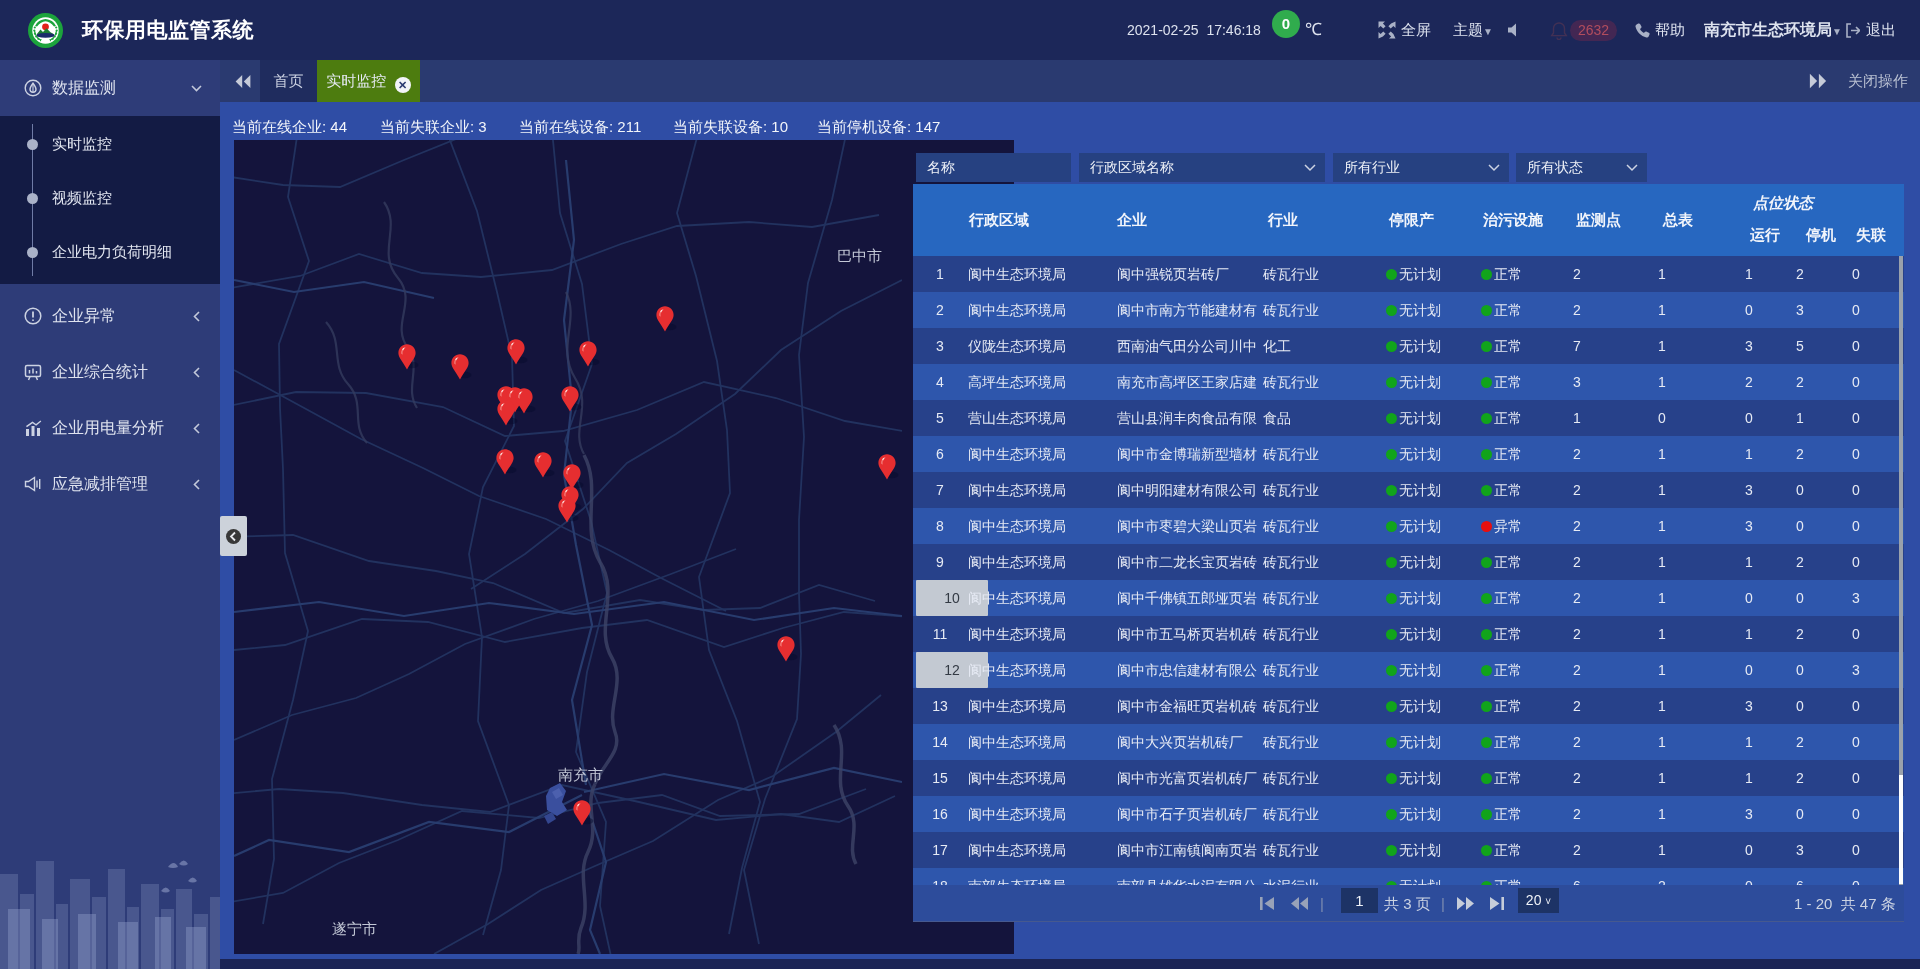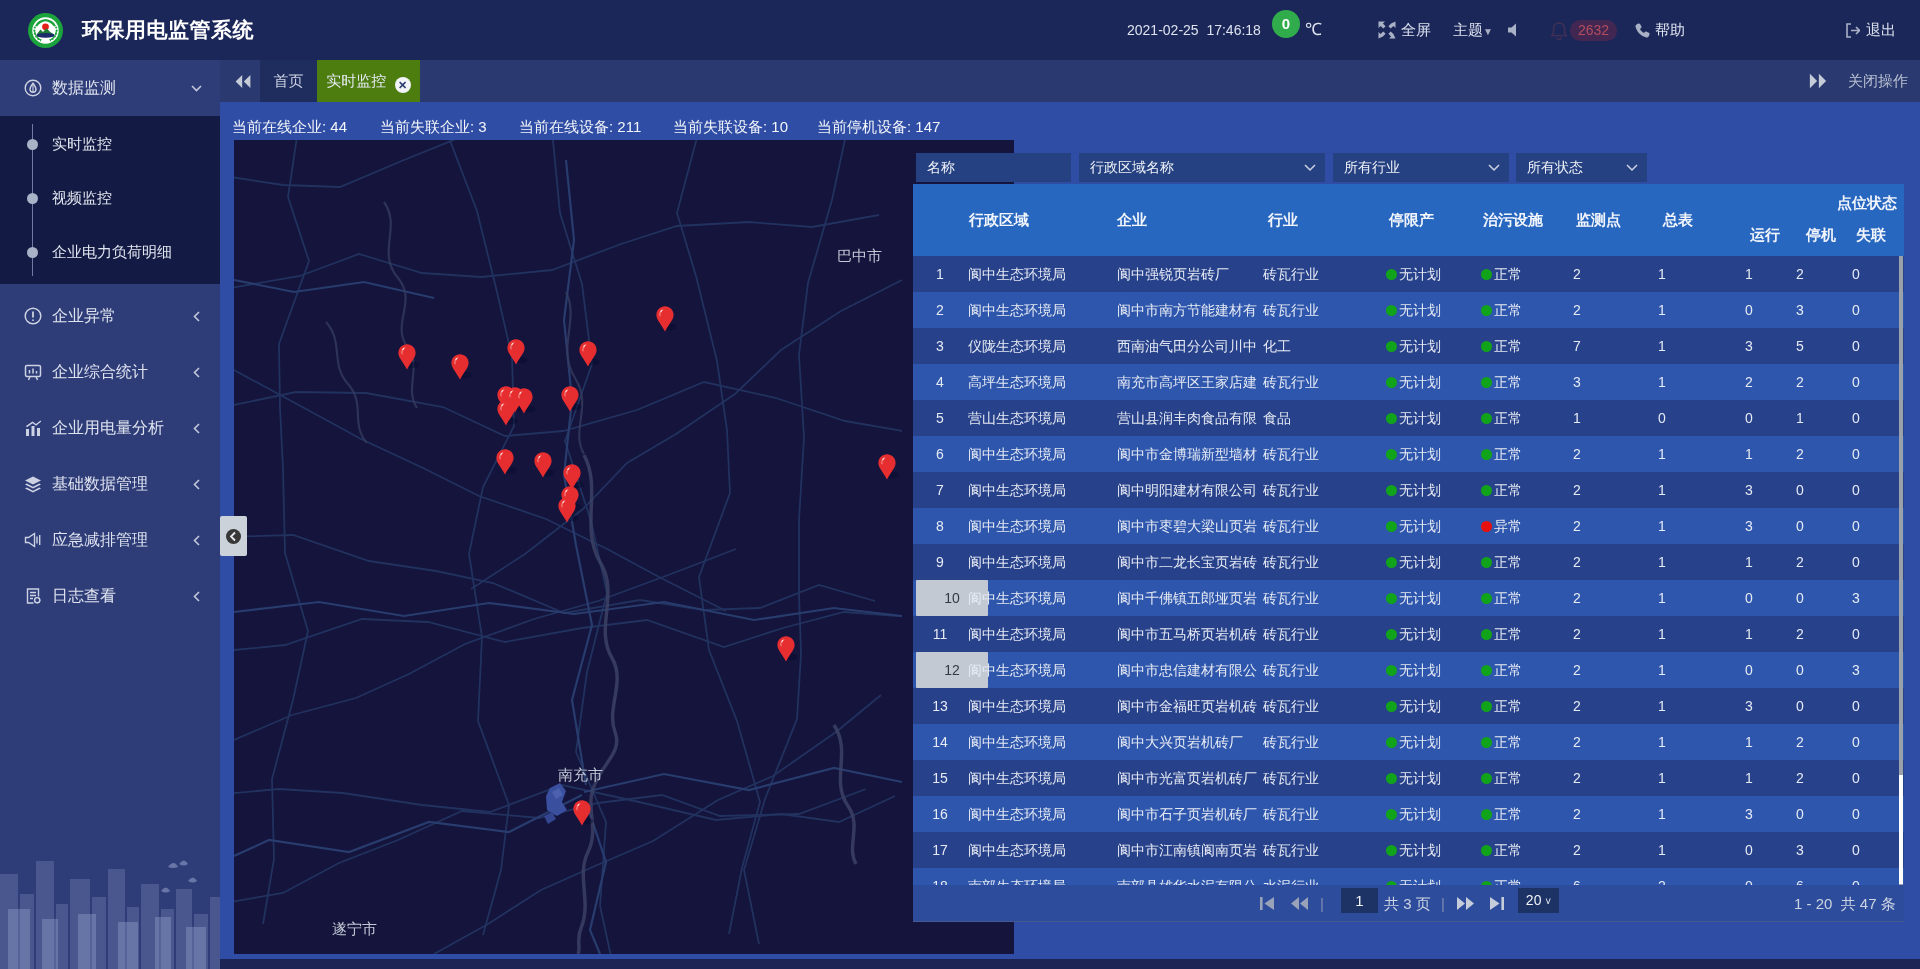--- a/index.html
+++ b/index.html
@@ -118,20 +118,21 @@
   </svg>
   <svg class="abs" style="left:1550px;top:21px" width="18" height="19" viewBox="0 0 18 19" fill="none" stroke="#473254" stroke-width="1.4" opacity="0.9">
     <path d="M9 2 a5.5 5.5 0 0 1 5.5 5.5 V12 l1.8 2.6 H1.7 L3.5 12 V7.5 A5.5 5.5 0 0 1 9 2 Z"></path>
     <path d="M7 16.5 a2 2 0 0 0 4 0"></path>
   </svg>
   <div class="abs" style="left:1570px;top:20px;width:47px;height:21px;border-radius:11px;background:rgba(160,40,70,0.30);color:#b24d5e;font-size:14px;text-align:center;line-height:21px;">2632</div>
   <svg class="abs" style="left:1635px;top:23px" width="15" height="15" viewBox="0 0 15 15" fill="#a9b1c6">
     <path d="M3.2 0.6 C4 0.2 4.8 0.4 5.2 1.2 L6.3 3.3 C6.7 4 6.5 4.8 5.9 5.3 L5 6 C5.6 7.5 7.5 9.4 9 10 L9.7 9.1 C10.2 8.5 11 8.3 11.7 8.7 L13.8 9.8 C14.6 10.2 14.8 11 14.4 11.8 L13.6 13.4 C13.2 14.2 12.3 14.7 11.4 14.5 C5.9 13.3 1.7 9.1 0.5 3.6 C0.3 2.7 0.8 1.8 1.6 1.4 Z"></path>
   </svg>
   <div class="hitem" style="left:1655px">帮助</div>
+  <div class="hitem" style="left:1704px;font-weight:bold;font-size:16px">南充市生态环境局<span style="font-size:10px;color:#a9b1c6">▼</span></div>
   <svg class="abs" style="left:1845px;top:23px" width="15" height="15" viewBox="0 0 15 15" fill="none" stroke="#a9b1c6" stroke-width="1.6">
     <path d="M6 1 L2 1 L2 14 L6 14"></path>
     <path d="M6 7.5 L14 7.5 M11 4 L14.5 7.5 L11 11"></path>
   </svg>
   <div class="hitem" style="left:1866px">退出</div>
 </div>
 <div id="sidebar">
   <div class="mitem" style="height:56px">
     <svg class="micon" viewBox="0 0 18 18" fill="none" stroke="#ccd2e2" stroke-width="1.4">
       <circle cx="9" cy="9" r="7.8"></circle>
@@ -187,47 +188,24 @@
       <rect x="13" y="9" width="3" height="8"></rect>
       <path d="M2 7 L8.5 2.5 L12 5 L16.5 1.5 L17.3 2.6 L12.1 6.7 L8.6 4.2 L2.9 8.2 Z"></path>
     </svg>
     <span class="mtext">企业用电量分析</span>
       <svg class="chevs" style="position:absolute;right:20px;top:23px" width="7" height="11" viewBox="0 0 7 11" fill="none" stroke="#c2c8da" stroke-width="1.6">
         <path d="M6 1 L1.5 5.5 L6 10"></path>
       </svg>
   </div>
   <div class="mitem">
     <svg class="micon" viewBox="0 0 18 18" fill="#ccd2e2">
-      <path d="M9 1.5 L17 5.5 L9 9.5 L1 5.5 Z"></path>
-      <path d="M2.8 8.6 L1 9.5 L9 13.5 L17 9.5 L15.2 8.6 L9 11.7 Z"></path>
-      <path d="M2.8 12.6 L1 13.5 L9 17.5 L17 13.5 L15.2 12.6 L9 15.7 Z"></path>
-    </svg>
-    <span class="mtext">基础数据管理</span>
-      <svg class="chevs" style="position:absolute;right:20px;top:23px" width="7" height="11" viewBox="0 0 7 11" fill="none" stroke="#c2c8da" stroke-width="1.6">
-        <path d="M6 1 L1.5 5.5 L6 10"></path>
-      </svg>
-  </div>
-  <div class="mitem">
-    <svg class="micon" viewBox="0 0 18 18" fill="#ccd2e2">
       <path d="M1.5 6.5 L4.5 6.5 L10.5 2.5 L10.5 15.5 L4.5 11.5 L1.5 11.5 Z" fill="none" stroke="#ccd2e2" stroke-width="1.4"></path>
       <path d="M13 5.5 L13 12.5 M15.7 4 L15.7 14" stroke="#ccd2e2" stroke-width="1.4"></path>
     </svg>
     <span class="mtext">应急减排管理</span>
-      <svg class="chevs" style="position:absolute;right:20px;top:23px" width="7" height="11" viewBox="0 0 7 11" fill="none" stroke="#c2c8da" stroke-width="1.6">
-        <path d="M6 1 L1.5 5.5 L6 10"></path>
-      </svg>
-  </div>
-  <div class="mitem">
-    <svg class="micon" viewBox="0 0 18 18" fill="none" stroke="#ccd2e2" stroke-width="1.4">
-      <path d="M14.5 9.5 L14.5 2 L3.5 2 L3.5 16 L9.5 16"></path>
-      <path d="M6 5.5 L12 5.5 M6 8.5 L12 8.5 M6 11.5 L9 11.5"></path>
-      <circle cx="13.2" cy="13.2" r="2.6"></circle>
-      <path d="M13.2 9.9 L13.2 11 M13.2 15.4 L13.2 16.5 M9.9 13.2 L11 13.2 M15.4 13.2 L16.5 13.2 M10.9 10.9 L11.7 11.7 M14.7 14.7 L15.5 15.5 M15.5 10.9 L14.7 11.7 M11.7 14.7 L10.9 15.5" stroke-width="1.1"></path>
-    </svg>
-    <span class="mtext">日志查看</span>
       <svg class="chevs" style="position:absolute;right:20px;top:23px" width="7" height="11" viewBox="0 0 7 11" fill="none" stroke="#c2c8da" stroke-width="1.6">
         <path d="M6 1 L1.5 5.5 L6 10"></path>
       </svg>
   </div>
   <svg id="skyline" viewBox="0 0 220 150" preserveAspectRatio="none">
     <g fill="#8f9cc7" opacity="0.28">
       <rect x="0" y="55" width="18" height="95"></rect>
       <rect x="20" y="75" width="14" height="75"></rect>
       <rect x="36" y="42" width="18" height="108"></rect>
       <rect x="56" y="85" width="12" height="65"></rect>
@@ -386,21 +364,21 @@
       </div>
 
     <div id="thead">
       <span style="left:56px;top:0;line-height:72px">行政区域</span>
       <span style="left:204px;top:0;line-height:72px">企业</span>
       <span style="left:355px;top:0;line-height:72px">行业</span>
       <span style="left:476px;top:0;line-height:72px">停限产</span>
       <span style="left:570px;top:0;line-height:72px">治污设施</span>
       <span style="left:663px;top:0;line-height:72px">监测点</span>
       <span style="left:750px;top:0;line-height:72px">总表</span>
-      <span style="left:914px;top:10px;width:80px;text-align:center">点位状态</span>
+      <span style="left:840px;top:10px;font-style:italic;width:80px;text-align:left">点位状态</span>
       <span style="left:837px;top:42px">运行</span>
       <span style="left:893px;top:42px">停机</span>
       <span style="left:943px;top:42px">失联</span>
     </div>
     <div id="tbody">
       <div class="trow odd">
           <span class="c0">1</span>
           <span class="c1">阆中生态环境局</span>
           <span class="c2">阆中强锐页岩砖厂</span>
           <span class="c3">砖瓦行业</span>

